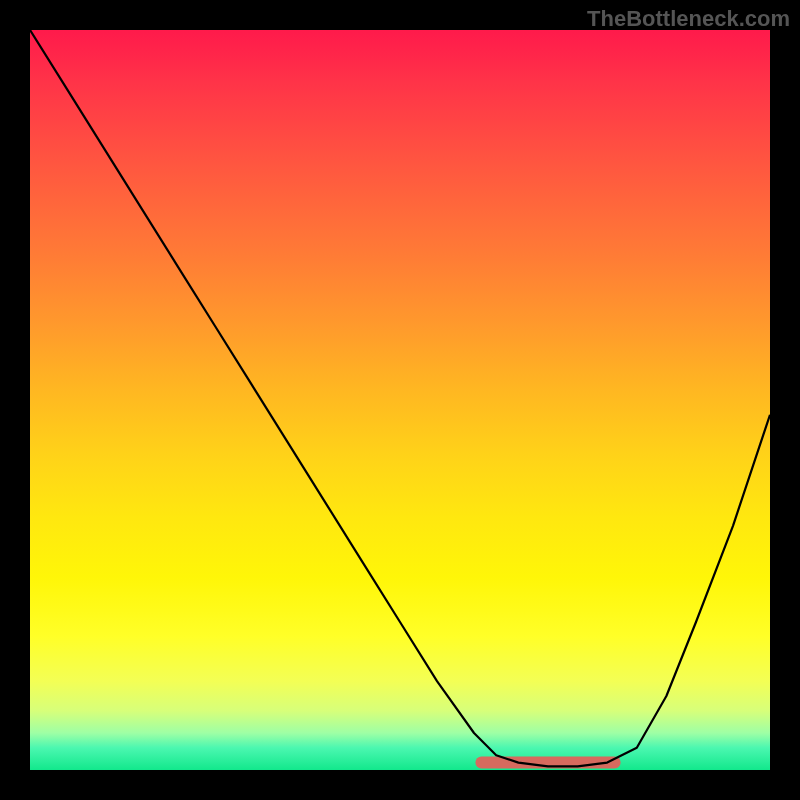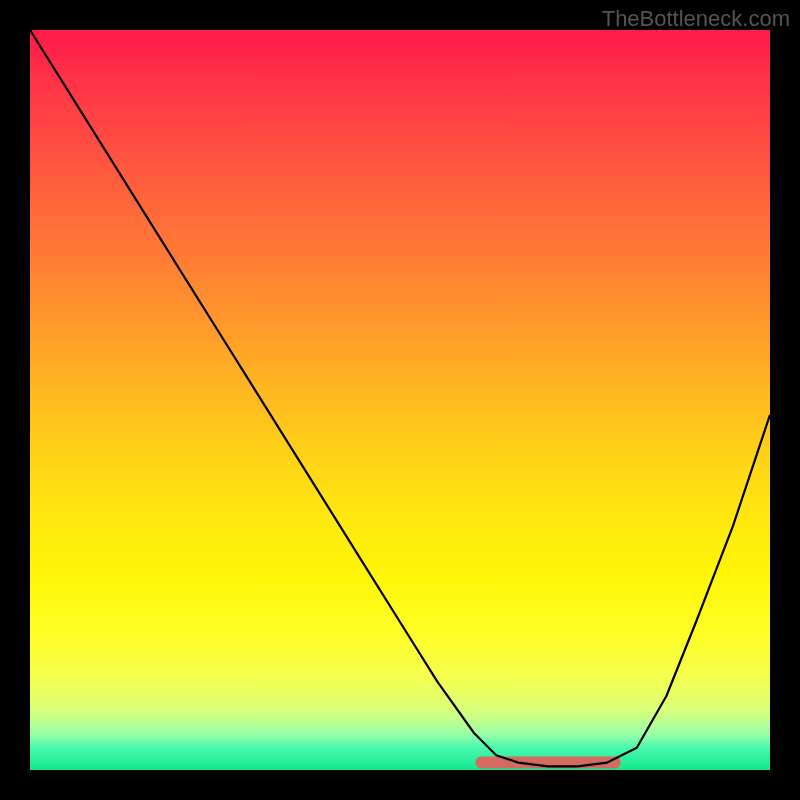--- a/index.html
+++ b/index.html
@@ -9,20 +9,21 @@
     height: 800px;
     background: #000;
     font-family: Arial, Helvetica, sans-serif;
     overflow: hidden;
   }
   .frame {
     position: relative;
     width: 800px;
     height: 684px;
     background: #000;
+    font-weight: bold;
   }
   .watermark {
     position: absolute;
     top: 6px;
     right: 10px;
     color: #555;
     font-size: 22px;
     letter-spacing: 0px;
     z-index: 50;
   }

